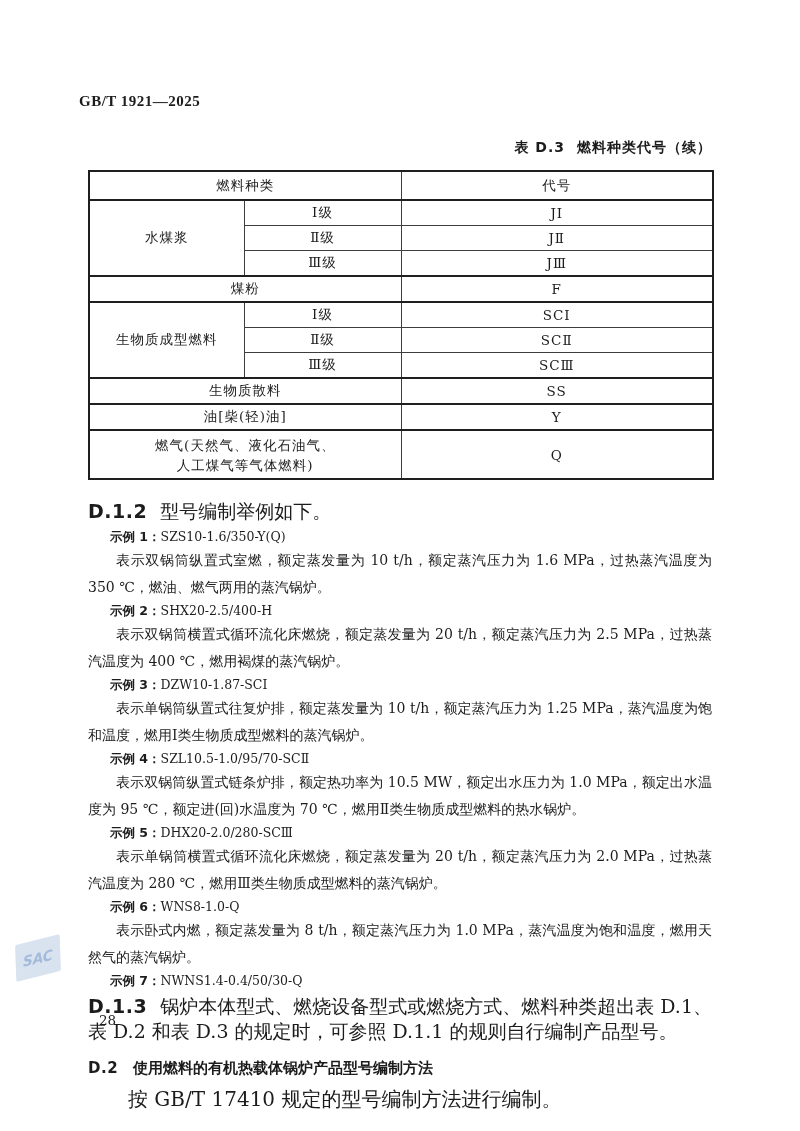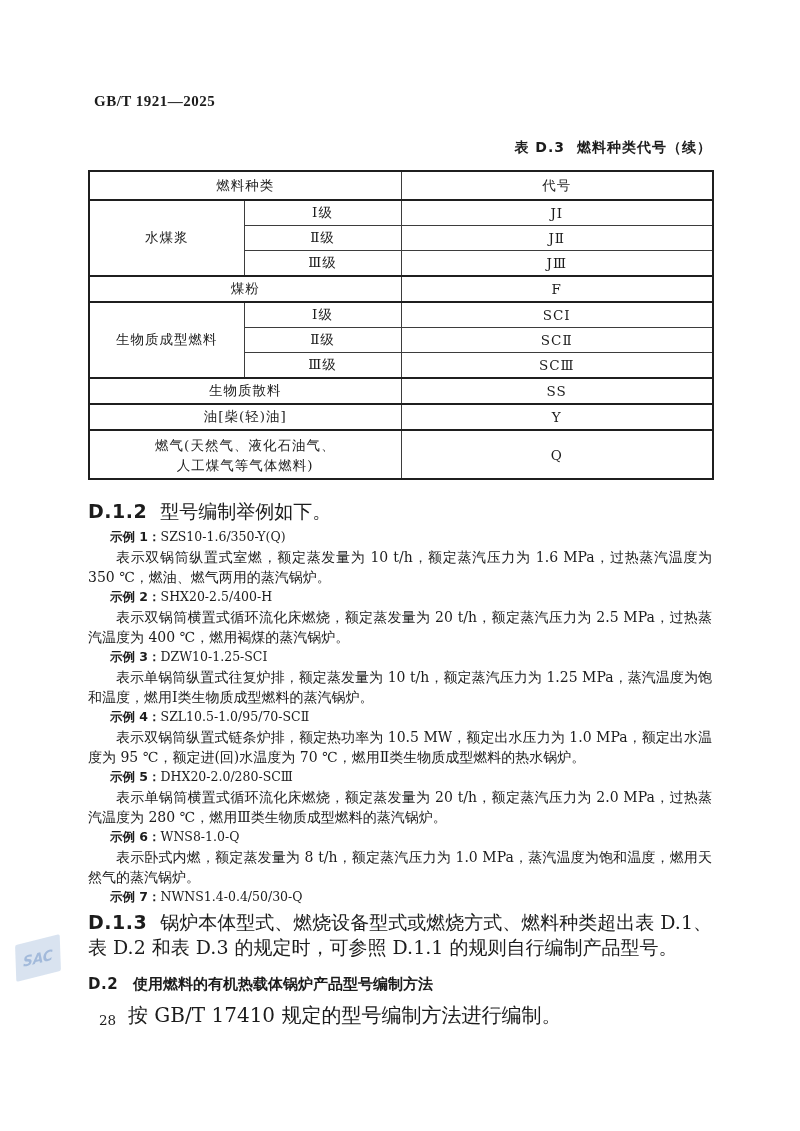--- a/index.html
+++ b/index.html
@@ -6,21 +6,21 @@
   .page {
     position:relative;
     width:800px; height:1131px;
     margin:0 auto;
     background:#ffffff;
     font-family:"DejaVu Serif","Liberation Serif",serif;
     color:#1c1c1c;
     overflow:hidden;
   }
   .doc-number {
-    position:absolute; left:94px; top:93px;
+    position:absolute; left:79px; top:93px;
     font-size:15px; font-weight:bold; letter-spacing:0.5px;
     font-family:"Liberation Serif","DejaVu Serif",serif;
   }
   .content {
     position:absolute; left:88px; top:138px; width:624px;
   }
   .table-title {
     text-align:right;
     font-family:"DejaVu Sans","Liberation Sans",sans-serif;
     font-weight:bold; font-size:14px; line-height:18px;
@@ -53,21 +53,21 @@
   .example-code-line {
     margin:0; padding-left:22px;
     font-size:12.5px; line-height:20px;
   }
   .example-label {
     font-family:"DejaVu Sans","Liberation Sans",sans-serif;
     font-weight:bold;
   }
   .example-desc {
     margin:0;
-    font-size:14px; line-height:20px;
+    font-size:14px; line-height:27px;
     text-indent:2em; text-align:justify; text-align-last:left;
   }
   .d13 { margin-top:3px; }
   .d2-heading {
     margin:13px 0 0 0;
     font-family:"DejaVu Sans","Liberation Sans",sans-serif;
     font-weight:bold; font-size:15px; line-height:22px;
   }
   .d2-heading .clause-num { margin-right:15px; }
   .closing-line {
@@ -168,21 +168,21 @@
       <p class="example-code-line"><span class="example-label">示例 1：</span><span>SZS10-1.6/350-Y(Q)</span></p>
       <p class="example-desc">表示双锅筒纵置式室燃，额定蒸发量为 10 t/h，额定蒸汽压力为 1.6 MPa，过热蒸汽温度为 350 ℃，燃油、燃气两用的蒸汽锅炉。</p>
     </div>
 
     <div class="example">
       <p class="example-code-line"><span class="example-label">示例 2：</span><span>SHX20-2.5/400-H</span></p>
       <p class="example-desc">表示双锅筒横置式循环流化床燃烧，额定蒸发量为 20 t/h，额定蒸汽压力为 2.5 MPa，过热蒸汽温度为 400 ℃，燃用褐煤的蒸汽锅炉。</p>
     </div>
 
     <div class="example">
-      <p class="example-code-line"><span class="example-label">示例 3：</span><span>DZW10-1.25-SCⅠ</span></p>
+      <p class="example-code-line"><span class="example-label">示例 3：</span><span>DZW10-1.87-SCⅠ</span></p>
       <p class="example-desc">表示单锅筒纵置式往复炉排，额定蒸发量为 10 t/h，额定蒸汽压力为 1.25 MPa，蒸汽温度为饱和温度，燃用Ⅰ类生物质成型燃料的蒸汽锅炉。</p>
     </div>
 
     <div class="example">
       <p class="example-code-line"><span class="example-label">示例 4：</span><span>SZL10.5-1.0/95/70-SCⅡ</span></p>
       <p class="example-desc">表示双锅筒纵置式链条炉排，额定热功率为 10.5 MW，额定出水压力为 1.0 MPa，额定出水温度为 95 ℃，额定进(回)水温度为 70 ℃，燃用Ⅱ类生物质成型燃料的热水锅炉。</p>
     </div>
 
     <div class="example">
       <p class="example-code-line"><span class="example-label">示例 5：</span><span>DHX20-2.0/280-SCⅢ</span></p>

